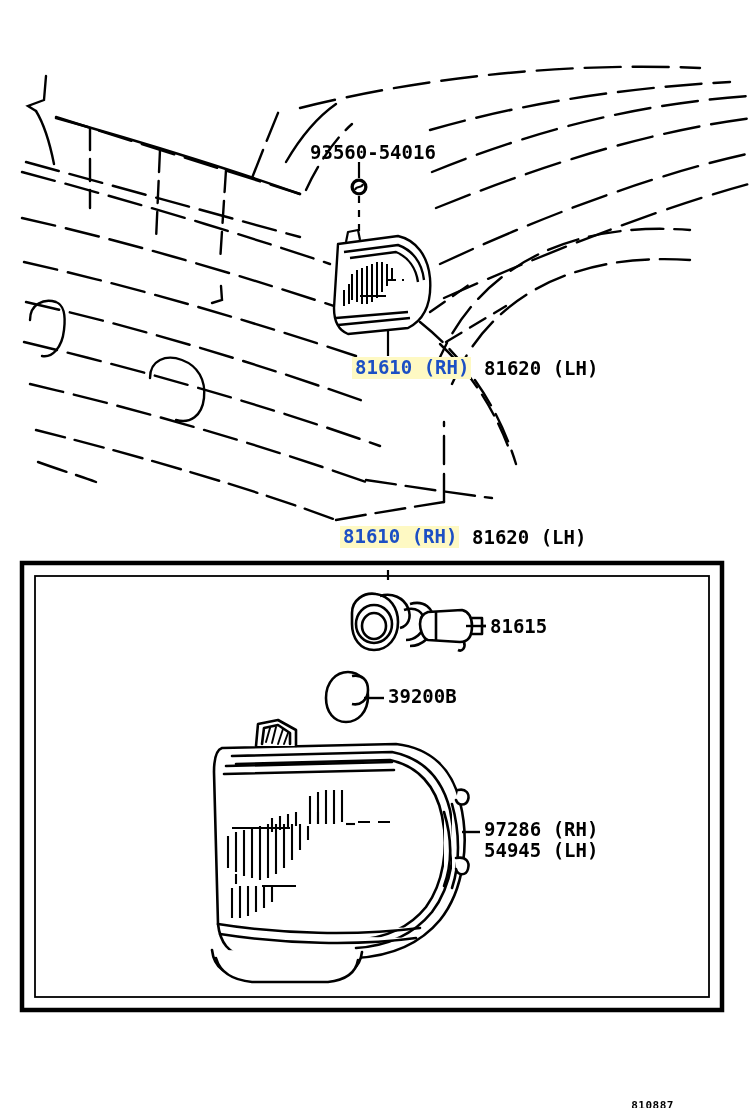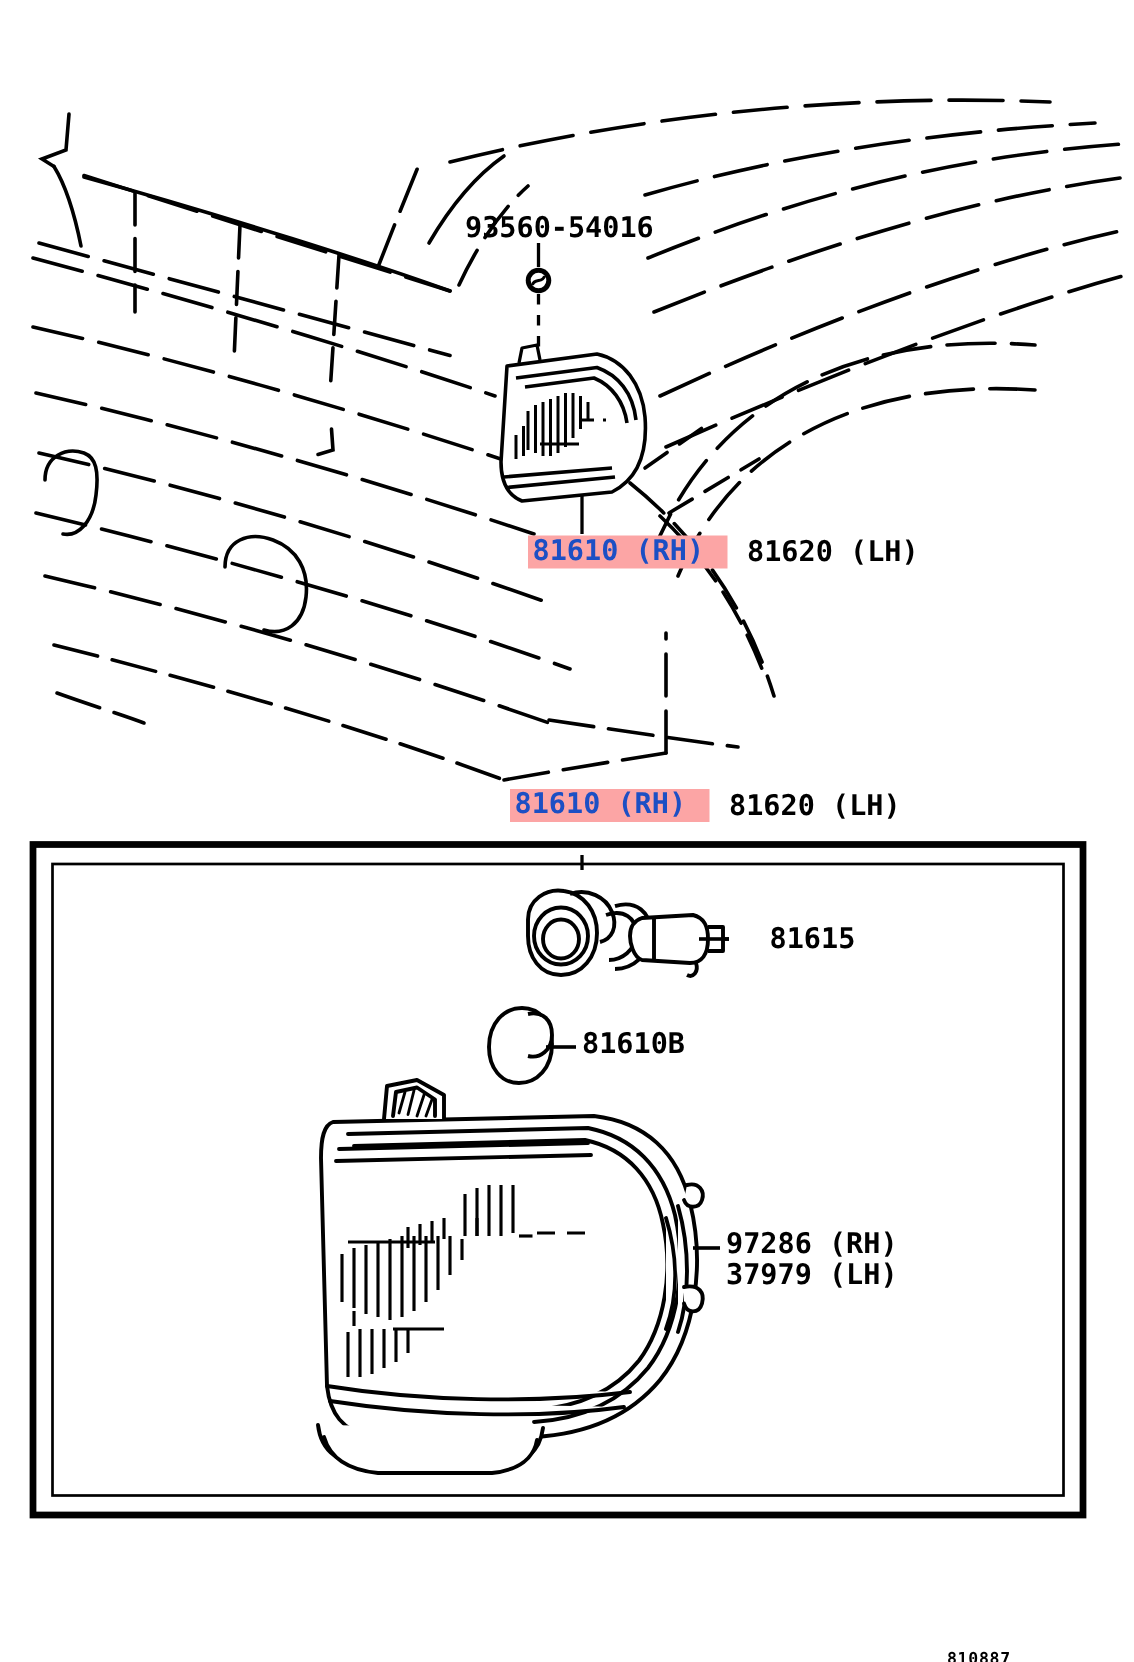--- a/index.html
+++ b/index.html
@@ -16,22 +16,22 @@
     position:absolute;
     font-family:"DejaVu Sans Mono","Liberation Mono",monospace;
     font-weight:bold;
     color:#000;
     white-space:pre;
     letter-spacing:0px;
     line-height:1.0;
   }
   .lbl.hl{
     color:#1c4fc4;
-    background:#fca5a5;
-    padding:1px 16px 2px 3px;
+    background:#fef9c3;
+    padding:1px 2px 2px 3px;
   }
   .lbl.sz19{font-size:19px;}
 
   .stack{position:absolute;}
   .stack .row{display:block;white-space:pre;}
 
   #diagram-id{
     position:absolute;right:14px;bottom:8px;
     font-size:11px;font-weight:bold;color:#000;
     font-family:"DejaVu Sans Mono","Liberation Mono",monospace;
@@ -281,23 +281,23 @@
       <path d="M 232 816 L 290 816"></path>
       <path d="M 346 812 L 356 812" stroke-dasharray="9 6"></path>
       <path d="M 358 810 L 392 810" stroke-dasharray="12 8"></path>
     </g>
 
     <g fill="none" stroke="#000" stroke-width="2.4">
       <path d="M 462 820 L 480 820"></path>
     </g>
   </svg>
 
-  <div class="lbl sz19" style="left:490px;top:605px;margin-left:23px;">81615</div>
-
-  <div class="lbl sz19" style="left:388px;top:675px;">81610B</div>
+  <div class="lbl sz19" style="left:490px;top:605px;">81615</div>
+
+  <div class="lbl sz19" style="left:388px;top:675px;">39200B</div>
 
   <div class="lbl sz19" style="left:484px;top:808px;">97286 (RH)</div>
 
-  <div class="lbl sz19" style="left:484px;top:829px;">37979 (LH)</div>
+  <div class="lbl sz19" style="left:484px;top:829px;">54945 (LH)</div>
 
   <div id="diagram-id">810887</div>
 
 </div>
 
 </body></html>

